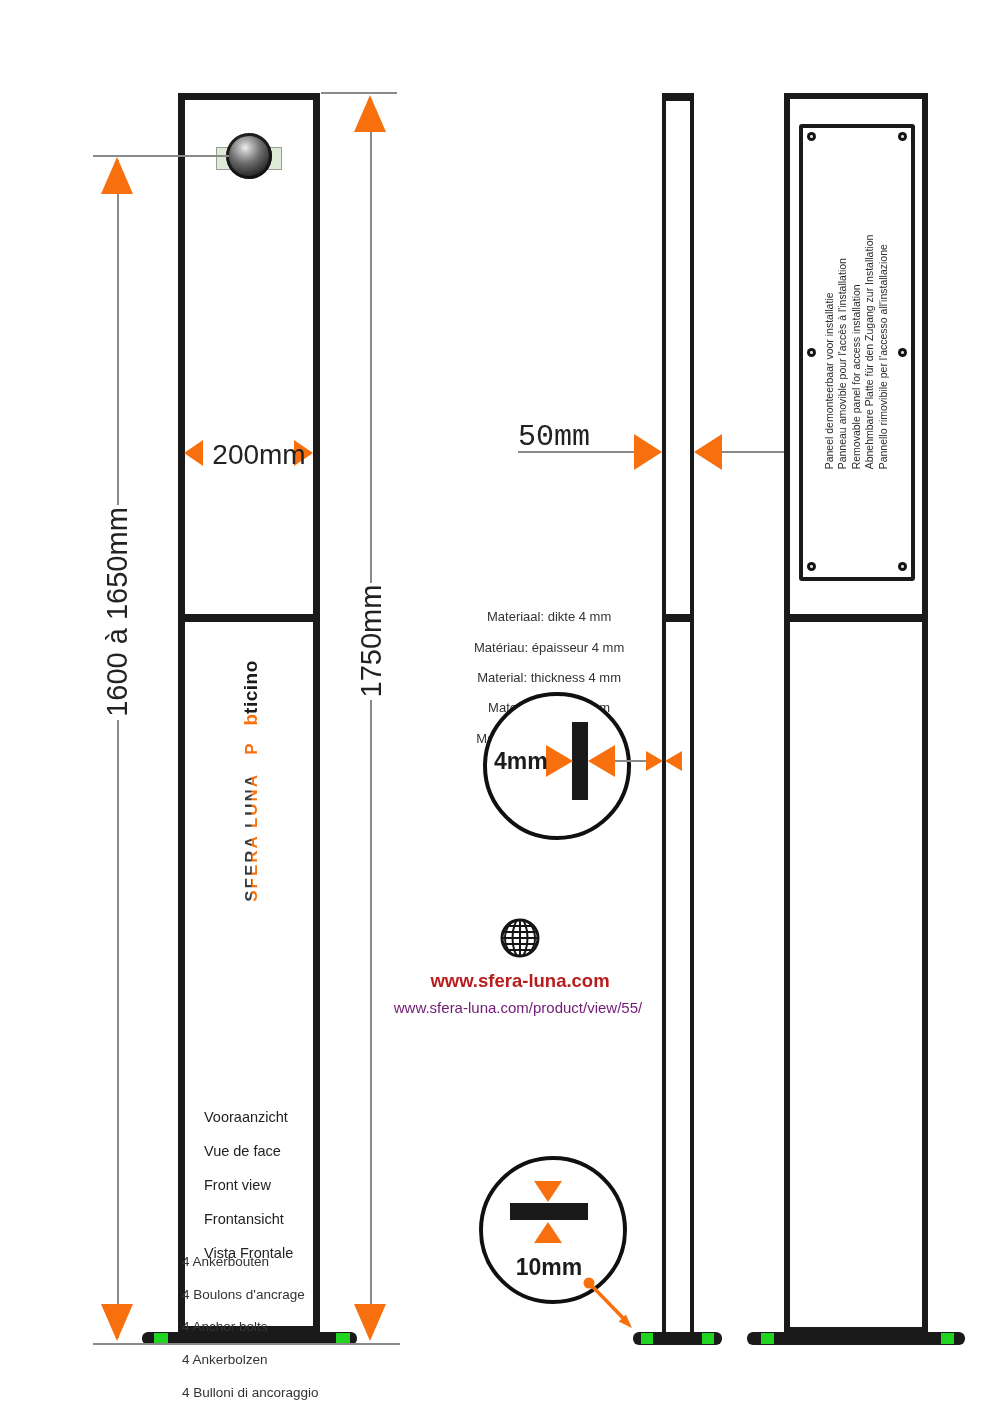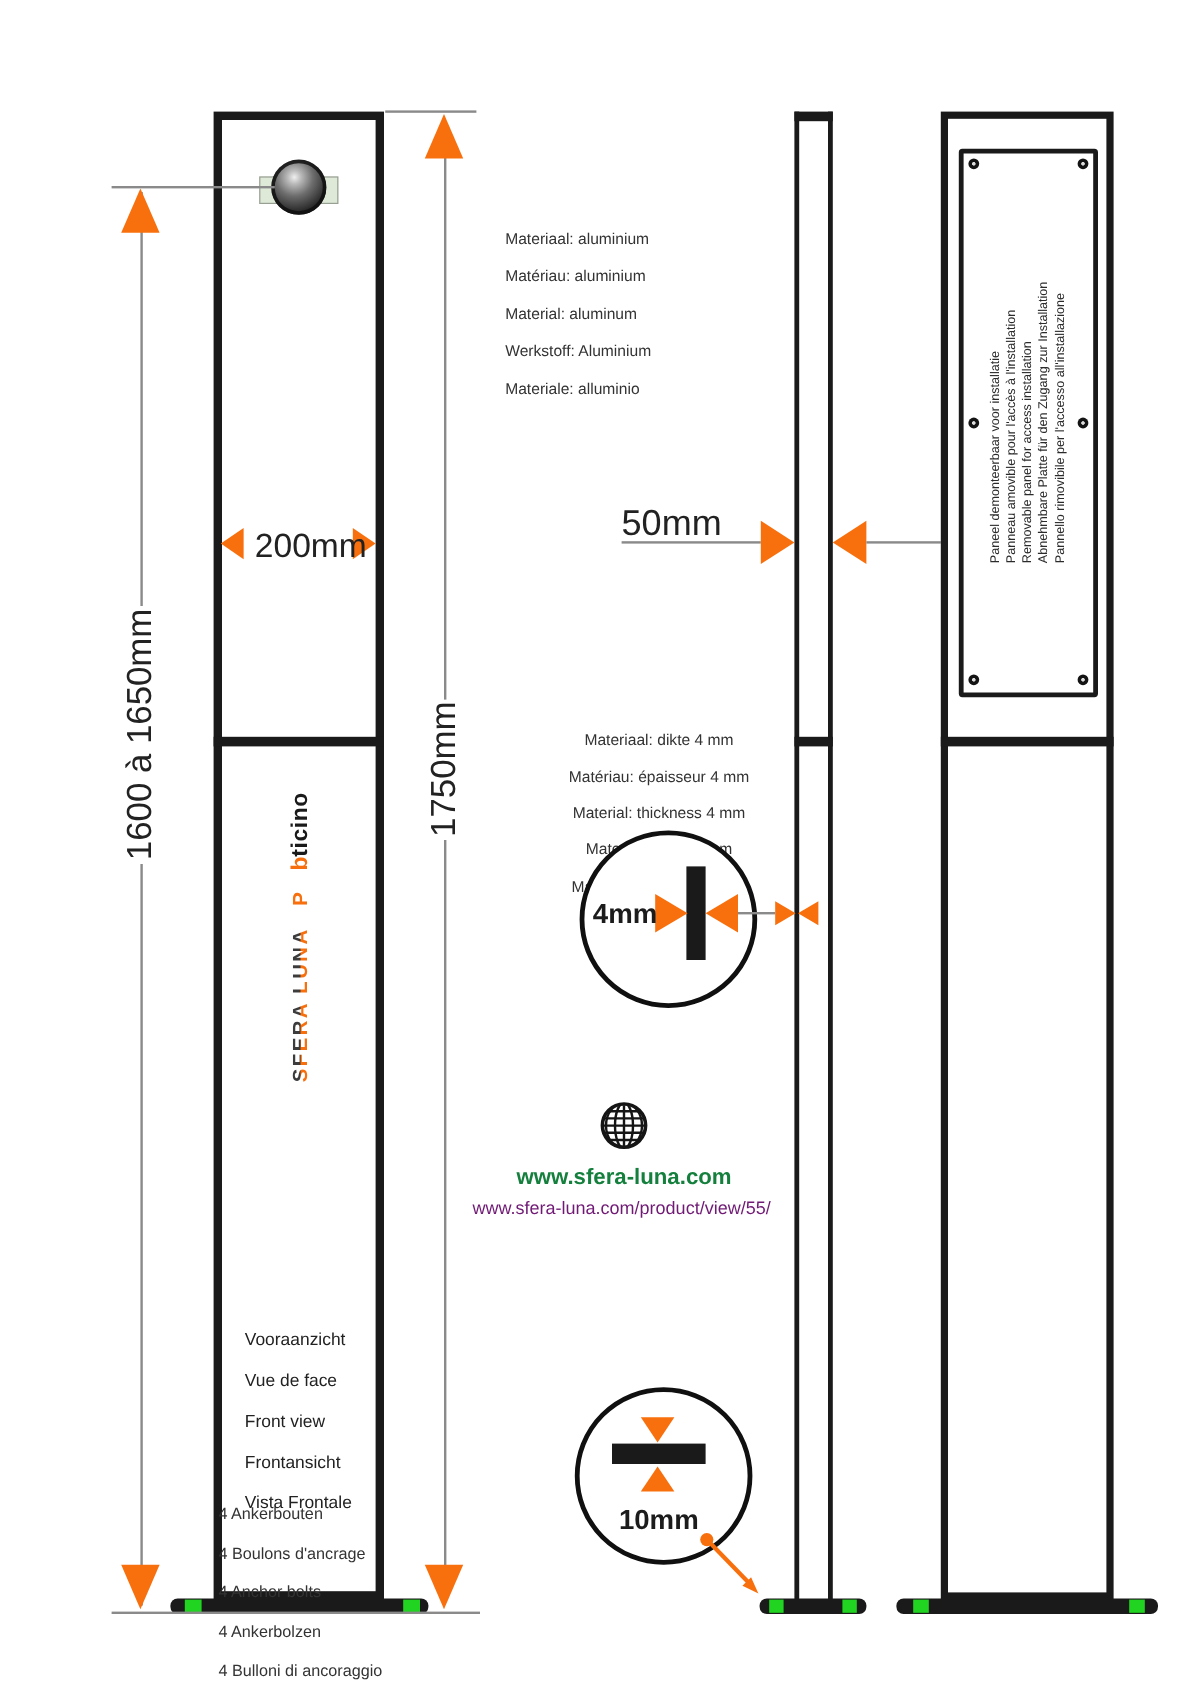--- a/index.html
+++ b/index.html
@@ -41,21 +41,21 @@
            background:linear-gradient(to bottom,#3c3c3c 46%,var(--orange) 54%);
            -webkit-background-clip:text;background-clip:text;color:transparent;margin-right:18px;}
   .b-p{color:var(--orange);font-size:17px;margin-right:18px;}
   .b-b{color:var(--orange);font-size:19px;}
   .b-ticino{color:#1a1a1a;font-size:19px;letter-spacing:.5px;}
   .mmbold{font-weight:bold;font-size:23px;color:#1c1c1c;}
   .knob-tab{position:absolute;width:15px;height:23px;background:#dfe9d8;border:1px solid #98a094;box-sizing:border-box;}
   .knob-sphere{position:absolute;width:46px;height:46px;border-radius:50%;
     background:radial-gradient(circle at 42% 32%, #efefef 0%, #b9b9b9 14%, #6d6d6d 38%, #242424 72%, #000 100%);
     box-shadow:inset 0 0 0 3px rgba(15,15,15,.85);}
-  .site-bold{font-weight:bold;font-size:18.5px;color:#15803d;}
+  .site-bold{font-weight:bold;font-size:18.5px;color:#b91c1c;}
   .site-url{font-size:15px;color:#701a75;}
 </style>
 </head>
 <body>
 
 <div id="canvas">
 
   <div class="box" style="left:178px;top:93px;width:142px;height:1240px;"></div>
   <div class="blk" style="left:178px;top:614px;width:142px;height:8px;"></div>
 
@@ -94,34 +94,27 @@
   <div class="tri down" style="left:101px;top:1304px;"></div>
   <div class="rot dimtxt" style="left:117px;top:612px;">1600 à 1650mm</div>
 
   <div class="line" style="left:321px;top:92px;width:76px;height:2px;"></div>
   <div class="line" style="left:370px;top:131px;width:1.5px;height:452px;"></div>
   <div class="line" style="left:370px;top:700px;width:1.5px;height:606px;"></div>
   <div class="tri up" style="left:354px;top:95px;"></div>
   <div class="tri down" style="left:354px;top:1304px;"></div>
   <div class="rot dimtxt" style="left:371px;top:641px;">1750mm</div>
 
-  <div class="txt small" style="left:421px;top:175px;">
-    <div>Materiaal: aluminium</div>
-    <div>Matériau: aluminium</div>
-    <div>Material: aluminum</div>
-    <div>Werkstoff: Aluminium</div>
-    <div>Materiale: alluminio</div>
-  </div>
 
   <div class="blk" style="left:662px;top:93px;width:4px;height:1240px;"></div>
   <div class="blk" style="left:690px;top:93px;width:4px;height:1240px;"></div>
   <div class="blk" style="left:662px;top:93px;width:32px;height:8px;"></div>
   <div class="blk" style="left:662px;top:614px;width:32px;height:8px;"></div>
 
-  <div class="abs dimtxt" style="left:518px;top:420px;font-size:30px;">50mm</div>
+  <div class="abs dimtxt" style="left:518px;top:420px;font-size:30px;font-family:Liberation Mono, monospace;">50mm</div>
   <div class="line" style="left:518px;top:451px;width:116px;height:1.5px;"></div>
   <div class="tri p-right-lg" style="left:634px;top:434px;"></div>
   <div class="tri p-left-lg" style="left:694px;top:434px;"></div>
   <div class="line" style="left:722px;top:451px;width:138px;height:1.5px;"></div>
 
   <div class="txt small" style="left:474px;top:594px;line-height:15.2px;text-align:center;">
     <div>Materiaal: dikte 4 mm</div>
     <div>Matériau: épaisseur 4 mm</div>
     <div>Material: thickness 4 mm</div>
     <div>Material: Dicke 4 mm</div>

